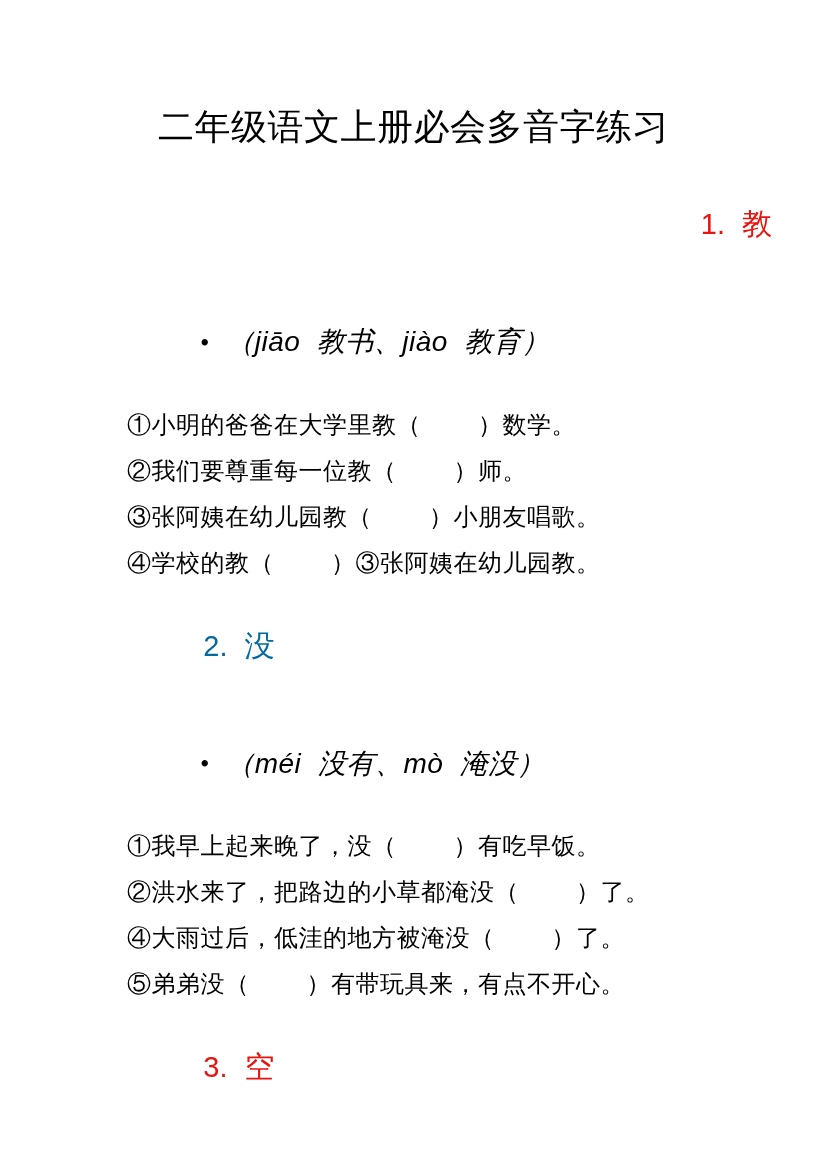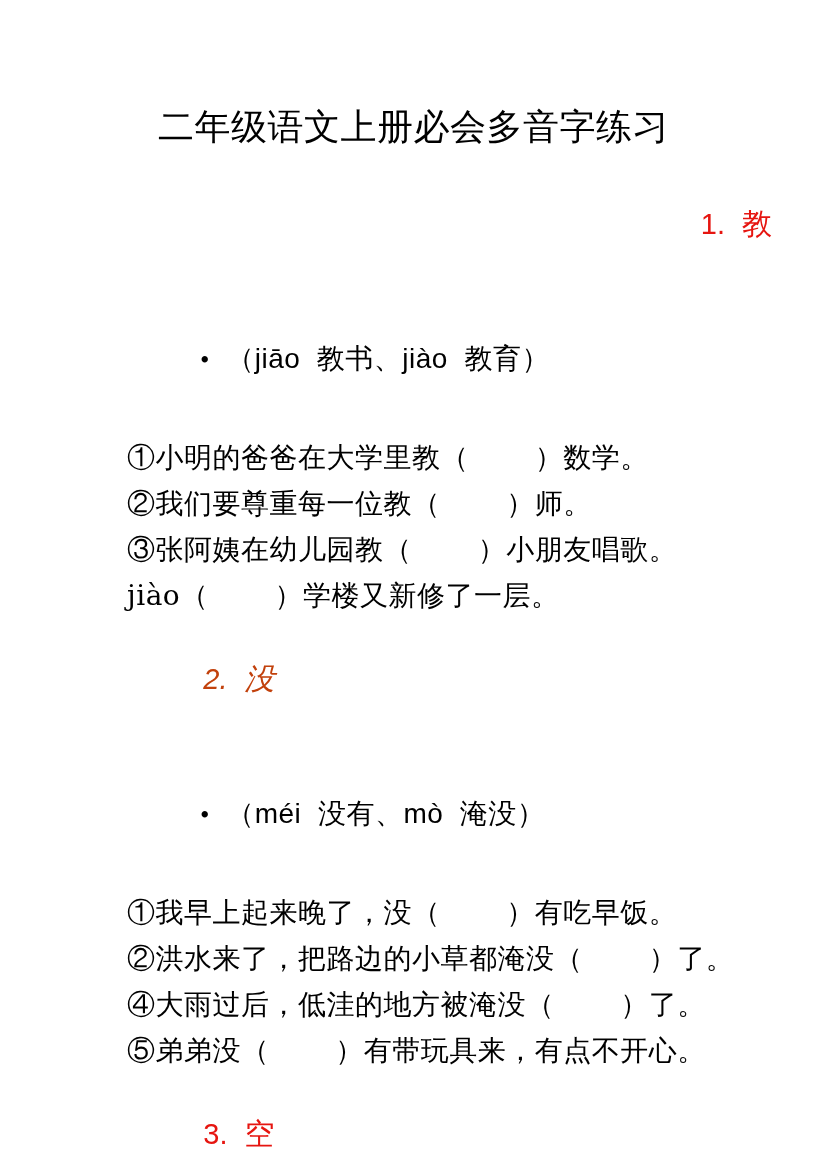--- a/index.html
+++ b/index.html
@@ -41,36 +41,37 @@
   }
   .section-header .section-character {
     margin-left: 17px;
   }
   .section-header.later {
     margin-top: 12px;
   }
   .pinyin-line {
     margin-top: 16px;
     font-size: 28px;
-    line-height: 43px;
+    line-height: 32px;
     white-space: pre-wrap;
+    font-style: italic;
   }
   .pinyin-line .bullet {
     display: inline-block;
     width: 28px;
     font-size: 22px;
     vertical-align: middle;
   }
   .pinyin-line .pinyin {
     font-family: "Liberation Sans", "DejaVu Sans", sans-serif;
     letter-spacing: 0.5px;
   }
   .item {
     margin-top: 12px;
-    font-size: 28px;
+    font-size: 24px;
     line-height: 34px;
     white-space: pre-wrap;
     letter-spacing: 0.5px;
   }
   .item.first {
     margin-top: 16px;
   }
 </style>
 </head>
 <body>
@@ -84,25 +85,25 @@
     <div>
       <div class="section-header" style="color: rgb(230, 21, 16); text-align: right;">
         <span class="section-number">1.</span><span class="section-character">教</span>
       </div>
       <div class="pinyin-line">
         <span class="bullet">•</span><span class="pinyin">（jiāo  教书、jiào  教育）</span>
       </div>
       <div class="item first">①小明的爸爸在大学里教（       ）数学。</div>
       <div class="item">②我们要尊重每一位教（       ）师。</div>
       <div class="item">③张阿姨在幼儿园教（       ）小朋友唱歌。</div>
-      <div class="item">jiào（       ）学楼又新修了一层。</div>
+      <div class="item">④学校的教（       ）③张阿姨在幼儿园教。</div>
     </div>
 
     <div>
-      <div class="section-header later" style="color: #c2410c; font-style: italic;">
+      <div class="section-header later" style="color: #0369a1;">
         <span class="section-number">2.</span><span class="section-character">没</span>
       </div>
       <div class="pinyin-line">
         <span class="bullet">•</span><span class="pinyin">（méi  没有、mò  淹没）</span>
       </div>
       <div class="item first">①我早上起来晚了，没（       ）有吃早饭。</div>
       <div class="item">②洪水来了，把路边的小草都淹没（       ）了。</div>
       <div class="item">④大雨过后，低洼的地方被淹没（       ）了。</div>
       <div class="item">⑤弟弟没（       ）有带玩具来，有点不开心。</div>
     </div>

